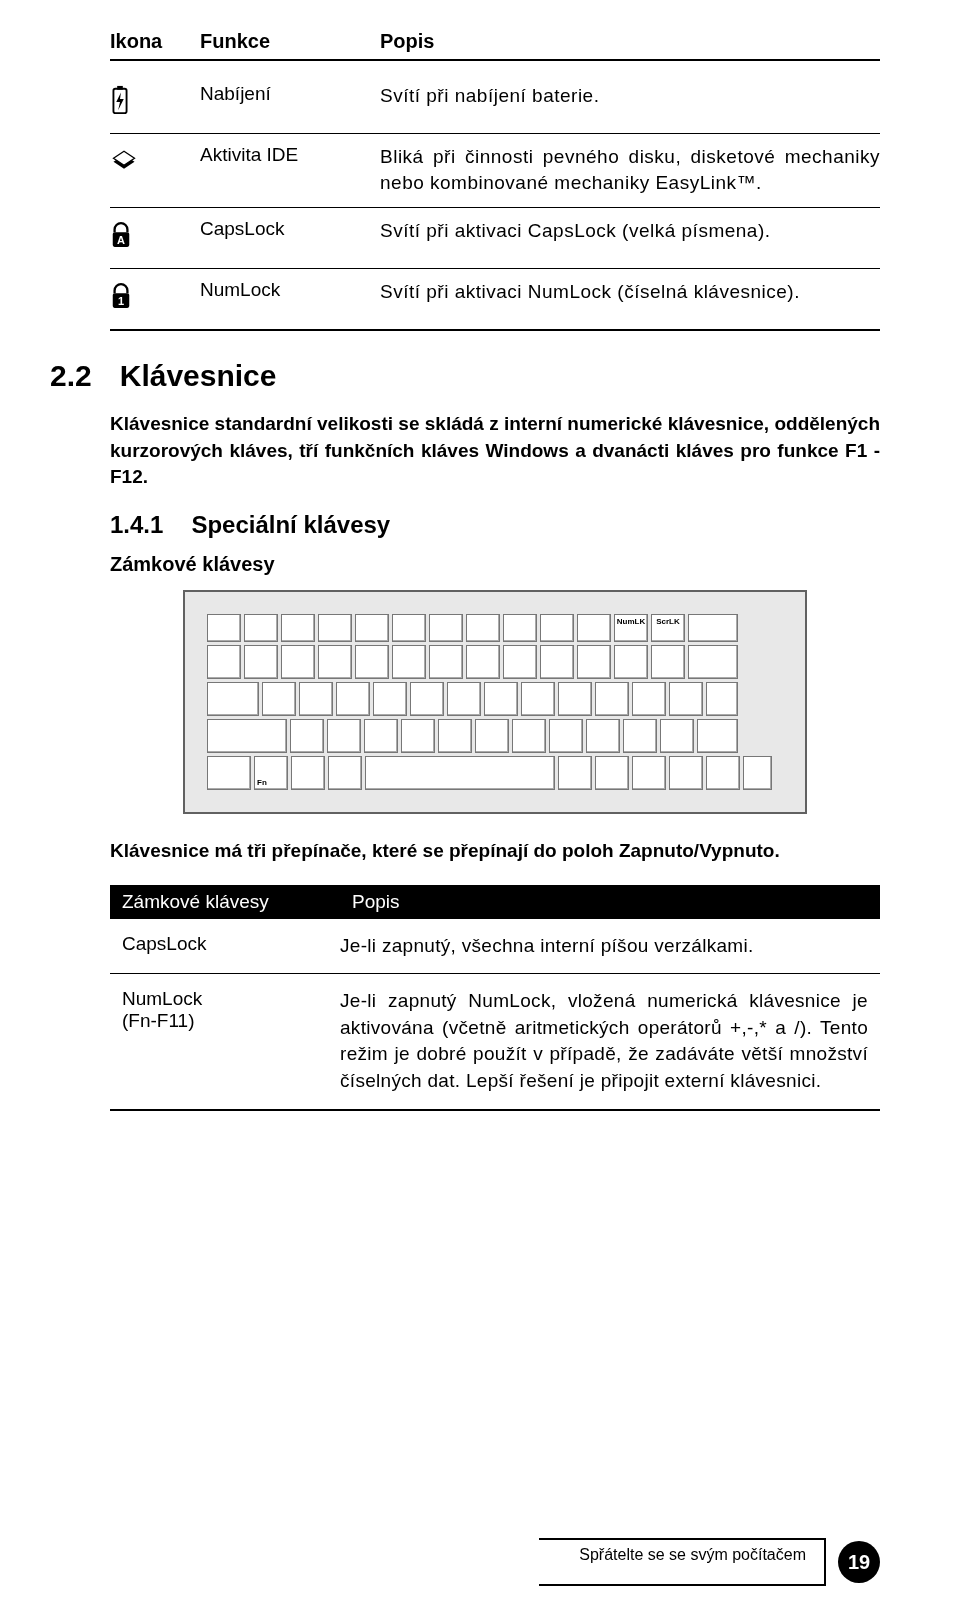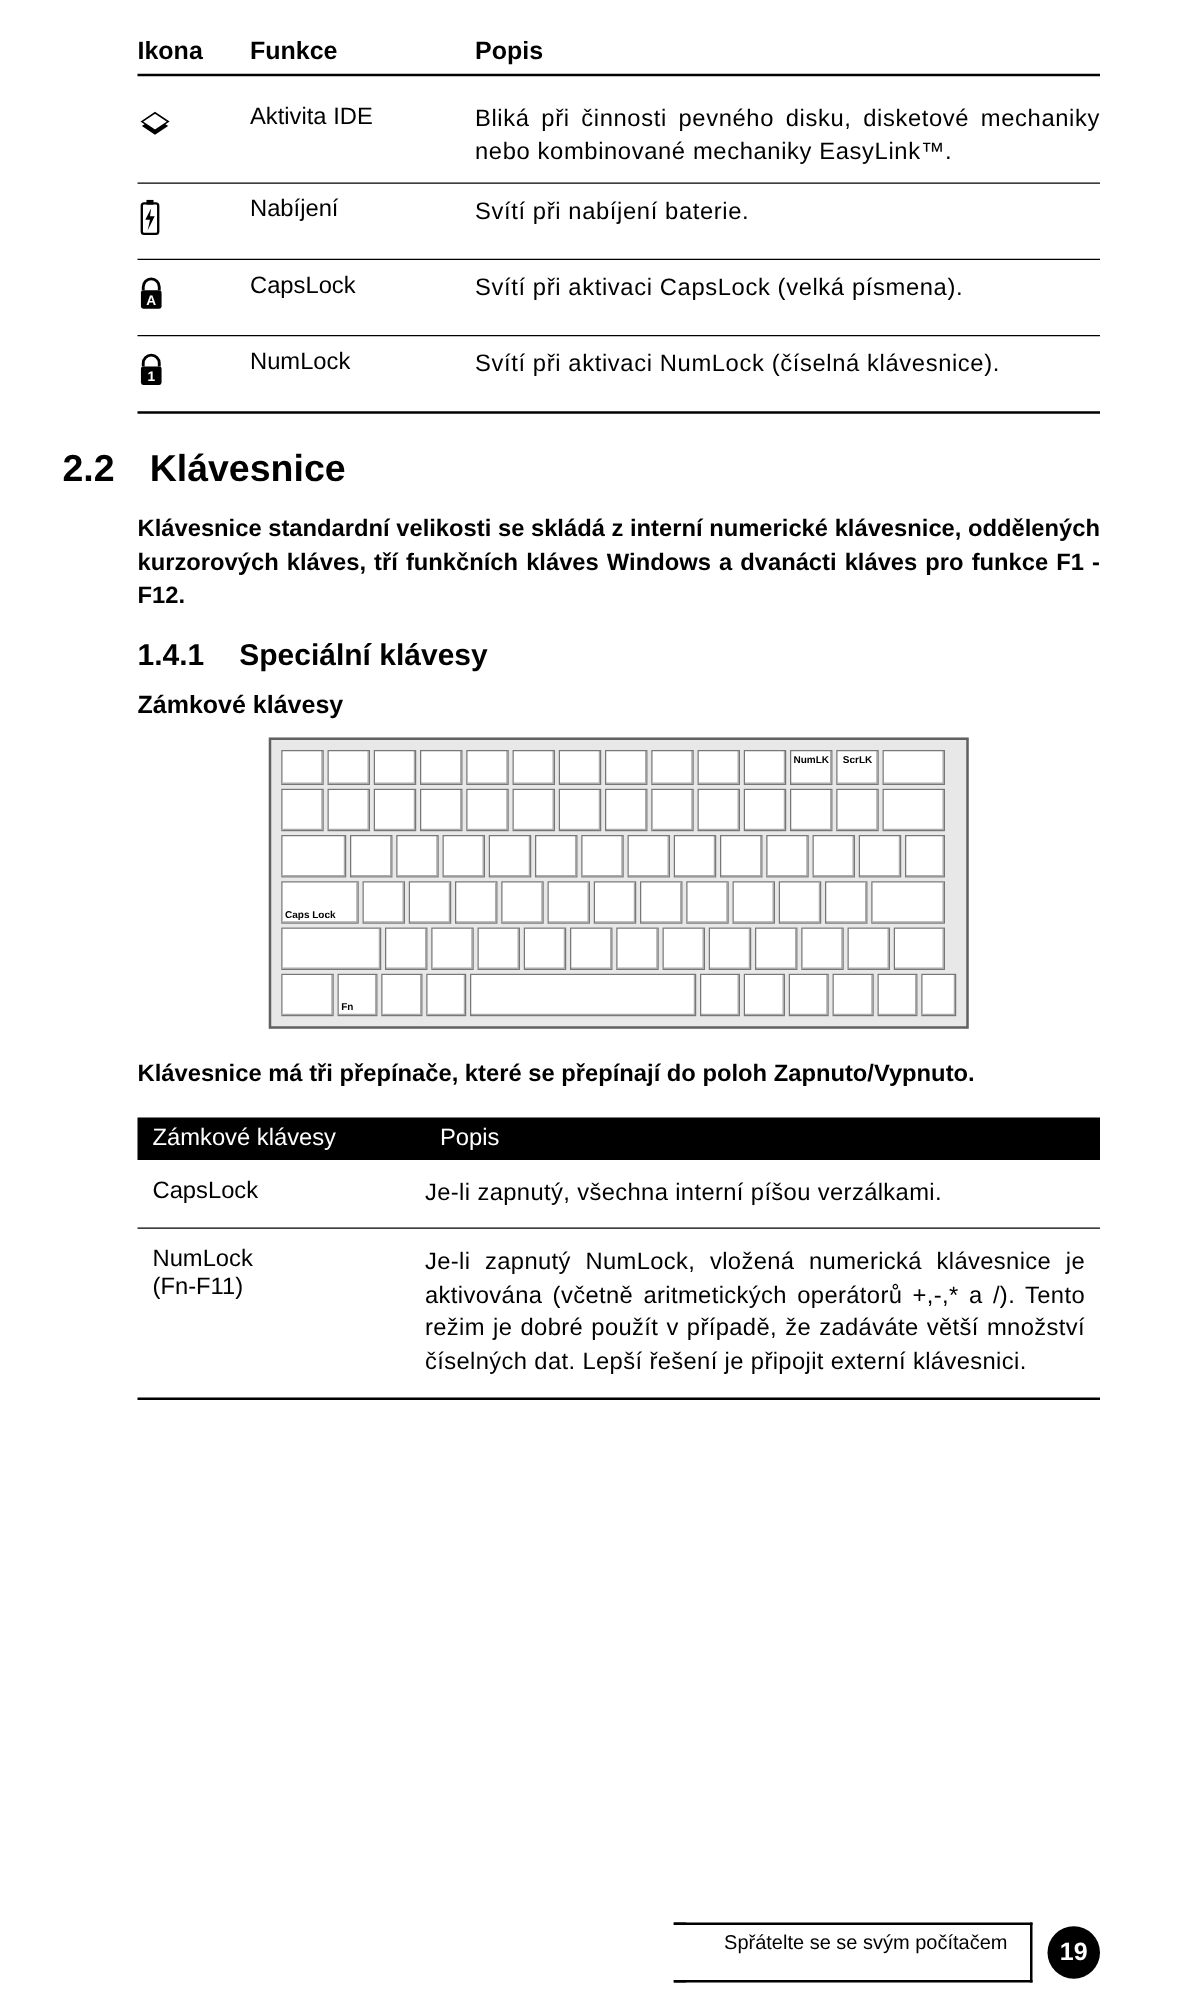--- a/index.html
+++ b/index.html
@@ -24,21 +24,21 @@
   .icon-box { width:28px; height:36px; }
 
   h2.sec { font-size: 30px; font-weight: bold; margin: 28px 0 18px 0; display:flex; gap:28px; }
   h2.sec .num { margin-left:-60px; }
   .para { font-size: 19px; text-align: justify; line-height: 1.4; margin-bottom: 20px; font-weight: bold; }
 
   h3.sub { font-size: 24px; font-weight: bold; margin: 8px 0 14px 0; display:flex; gap:28px;}
   h4.subh { font-size: 20px; font-weight: bold; margin-bottom: 14px; }
 
   
-  .kbd-wrap { width: 560px; margin: 0 auto 24px auto; border:2px solid #616161; background:#e8e8e8; padding:8px; }
+  .kbd-wrap { width: 624px; margin: 0 auto 24px auto; border:2px solid #616161; background:#e8e8e8; padding:22px; }
   .kbd-row { display:flex; gap:3px; margin-bottom:3px; }
   .key { background:#fff; border:1px solid #777; height:28px; box-shadow: inset -1px -1px 0 #aaa, inset 1px 1px 0 #fff; font-size:8px; display:flex; align-items:flex-end; justify-content:flex-start; padding:0 2px 2px 2px; font-family: Arial; font-weight:bold;}
   .key.lbl-tr { align-items:flex-start; justify-content:center; padding-top:2px;}
   .kbd-row:last-child { margin-bottom:0; }
 
   
   .lock-tbl { width:100%; margin-top:6px; }
   .lock-head { display:flex; background:#000; color:#fff; font-size:19px; font-weight:normal; padding:6px 12px; }
   .lock-head .lc1 { width:230px; }
   .lock-row { display:flex; padding:14px 12px; font-size:19px; border-bottom:1px solid #000;}
@@ -57,49 +57,49 @@
 <div class="tbl">
   <div class="thead-row">
     <div class="col-icon">Ikona</div>
     <div class="col-func">Funkce</div>
     <div class="col-desc">Popis</div>
   </div>
 
   <div class="trow">
     <div class="col-icon">
       <span class="icon-box">
+        <svg viewBox="0 0 20 32" width="20" height="30">
+            <rect x="3" y="4" width="14" height="26" rx="2" fill="none" stroke="#000" stroke-width="2"></rect>
+            <rect x="7" y="1" width="6" height="4" fill="#000"></rect>
+            <polygon points="11,8 6,18 10,18 8,27 14,15 10,15" fill="#000"></polygon>
+          </svg>
+      </span>
+    </div>
+    <div class="col-func">Nabíjení</div>
+    <div class="col-desc">Svítí při nabíjení baterie.</div>
+  </div>
+
+  <div class="trow">
+    <div class="col-icon">
+      <span class="icon-box">
         <svg viewBox="0 0 32 32" width="28" height="28">
             <g fill="#000">
               <polygon points="4,18 16,10 28,18 16,26"></polygon>
               <polygon points="4,14 16,6 28,14 16,22" fill="#fff" stroke="#000" stroke-width="1.5"></polygon>
             </g>
           </svg>
       </span>
     </div>
     <div class="col-func">Aktivita IDE</div>
     <div class="col-desc">Bliká při činnosti pevného disku, disketové mechaniky nebo kombinované mechaniky EasyLink™.</div>
   </div>
 
   <div class="trow">
     <div class="col-icon">
       <span class="icon-box">
-        <svg viewBox="0 0 20 32" width="20" height="30">
-            <rect x="3" y="4" width="14" height="26" rx="2" fill="none" stroke="#000" stroke-width="2"></rect>
-            <rect x="7" y="1" width="6" height="4" fill="#000"></rect>
-            <polygon points="11,8 6,18 10,18 8,27 14,15 10,15" fill="#000"></polygon>
-          </svg>
-      </span>
-    </div>
-    <div class="col-func">Nabíjení</div>
-    <div class="col-desc">Svítí při nabíjení baterie.</div>
-  </div>
-
-  <div class="trow">
-    <div class="col-icon">
-      <span class="icon-box">
         <svg viewBox="0 0 24 32" width="22" height="30">
             <path d="M5 13 V10 a7 7 0 0 1 14 0 V13" fill="none" stroke="#000" stroke-width="2.5"></path>
             <rect x="3" y="13" width="18" height="16" rx="2" fill="#000"></rect>
             <text x="12" y="26" font-size="12" font-family="Arial" font-weight="bold" fill="#fff" text-anchor="middle">A</text>
           </svg>
       </span>
     </div>
     <div class="col-func">CapsLock</div>
     <div class="col-desc">Svítí při aktivaci CapsLock (velká písmena).</div>
   </div>
@@ -176,35 +176,20 @@
     <div class="key" style="width:34px;height:34px"></div>
     <div class="key" style="width:34px;height:34px"></div>
     <div class="key" style="width:34px;height:34px"></div>
     <div class="key" style="width:34px;height:34px"></div>
     <div class="key" style="width:34px;height:34px"></div>
     <div class="key" style="width:34px;height:34px"></div>
     <div class="key" style="width:34px;height:34px"></div>
     <div class="key" style="width:32px;height:34px"></div>
   </div>
   <div class="kbd-row">
-    <div class="key" style="width:62px;height:34px">Caps Lock</div>
-    <div class="key" style="width:34px;height:34px"></div>
-    <div class="key" style="width:34px;height:34px"></div>
-    <div class="key" style="width:34px;height:34px"></div>
-    <div class="key" style="width:34px;height:34px"></div>
-    <div class="key" style="width:34px;height:34px"></div>
-    <div class="key" style="width:34px;height:34px"></div>
-    <div class="key" style="width:34px;height:34px"></div>
-    <div class="key" style="width:34px;height:34px"></div>
-    <div class="key" style="width:34px;height:34px"></div>
-    <div class="key" style="width:34px;height:34px"></div>
-    <div class="key" style="width:34px;height:34px"></div>
-    <div class="key" style="width:59px;height:34px"></div>
-  </div>
-  <div class="kbd-row">
     <div class="key" style="width:80px;height:34px"></div>
     <div class="key" style="width:34px;height:34px"></div>
     <div class="key" style="width:34px;height:34px"></div>
     <div class="key" style="width:34px;height:34px"></div>
     <div class="key" style="width:34px;height:34px"></div>
     <div class="key" style="width:34px;height:34px"></div>
     <div class="key" style="width:34px;height:34px"></div>
     <div class="key" style="width:34px;height:34px"></div>
     <div class="key" style="width:34px;height:34px"></div>
     <div class="key" style="width:34px;height:34px"></div>

